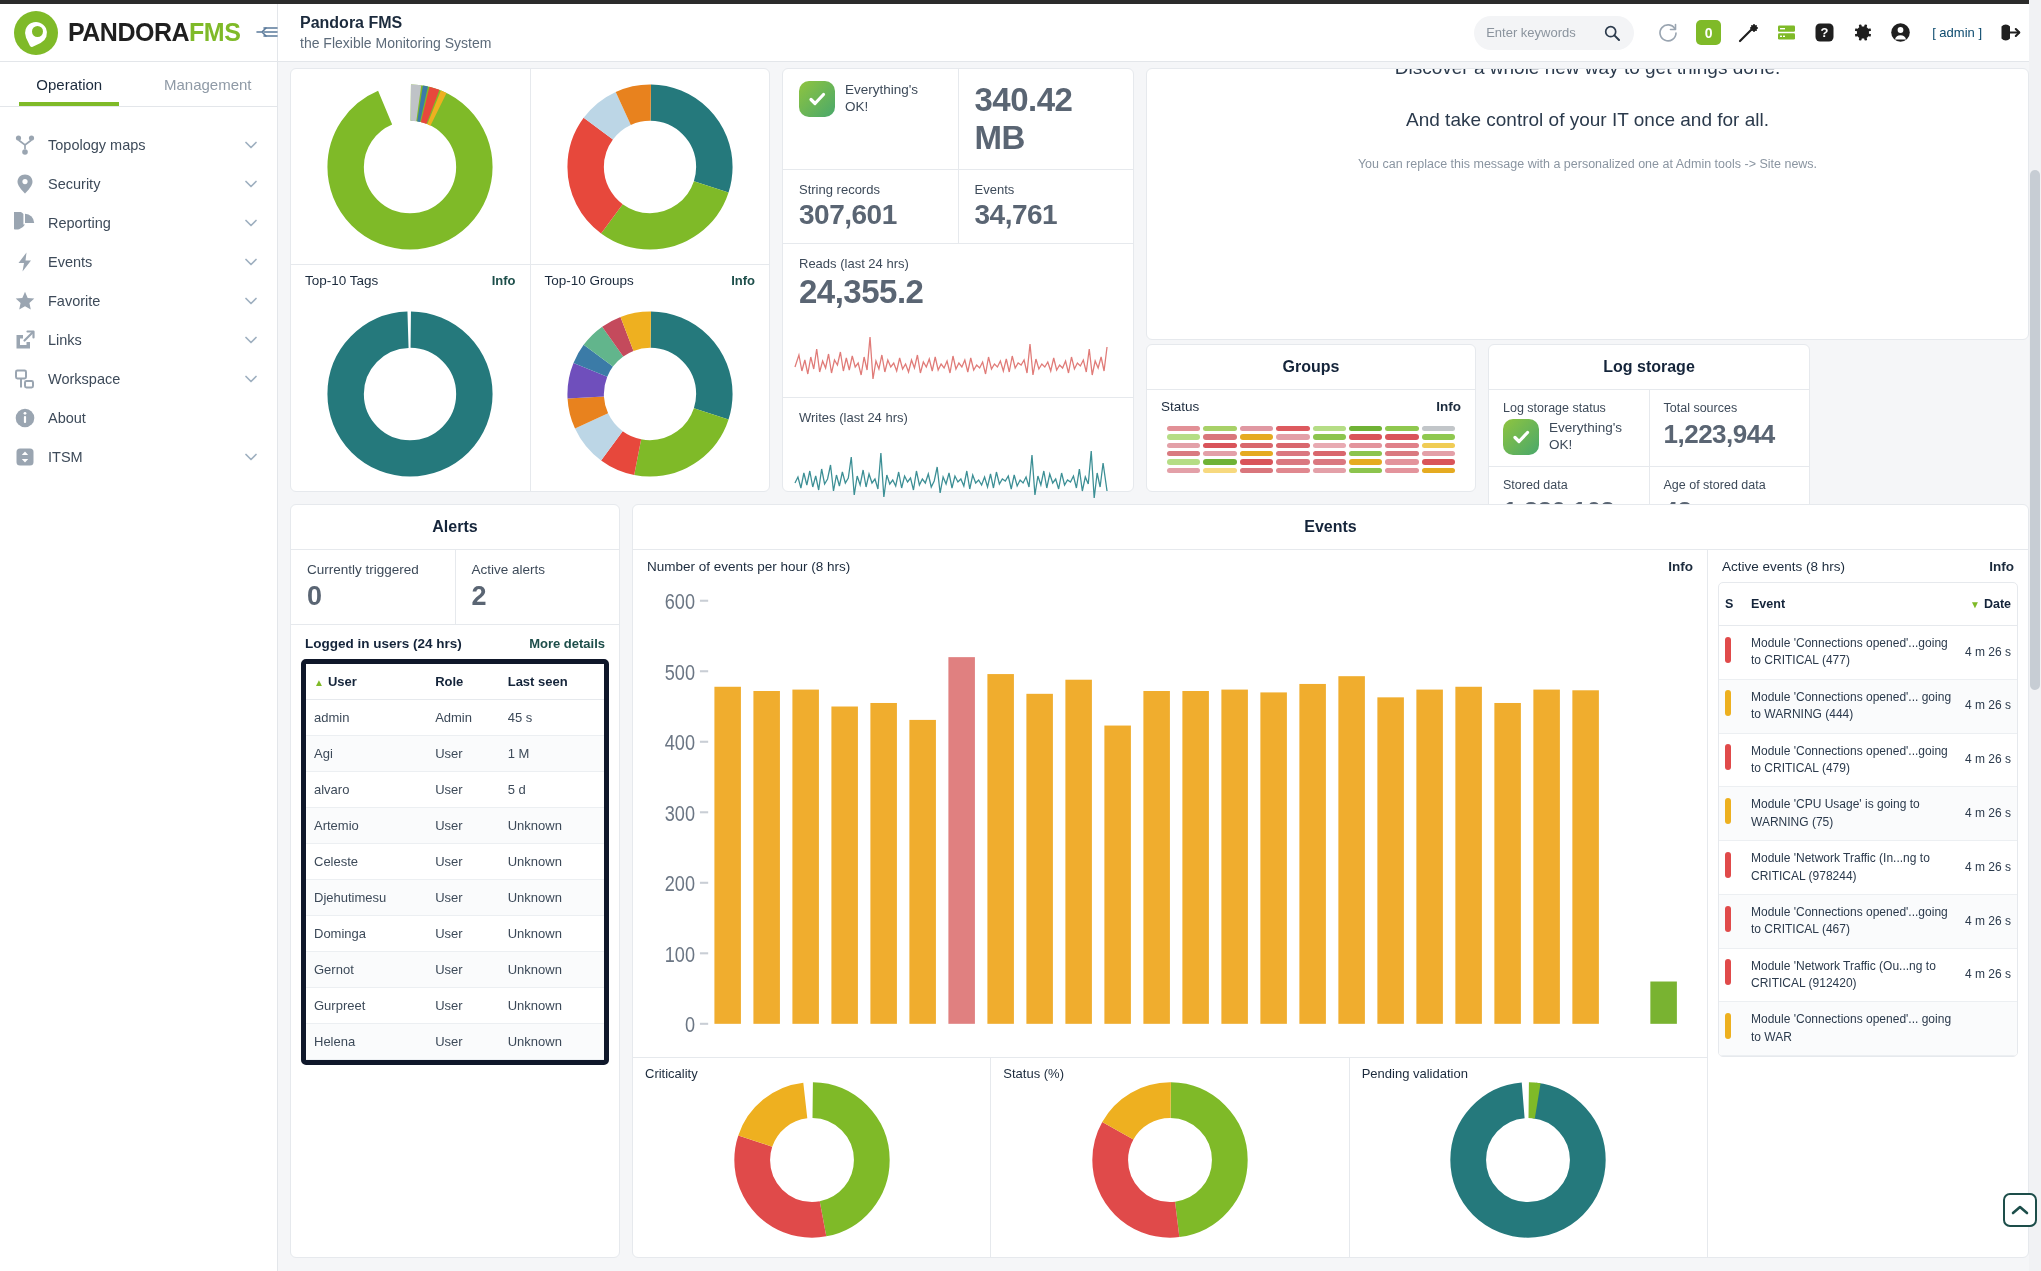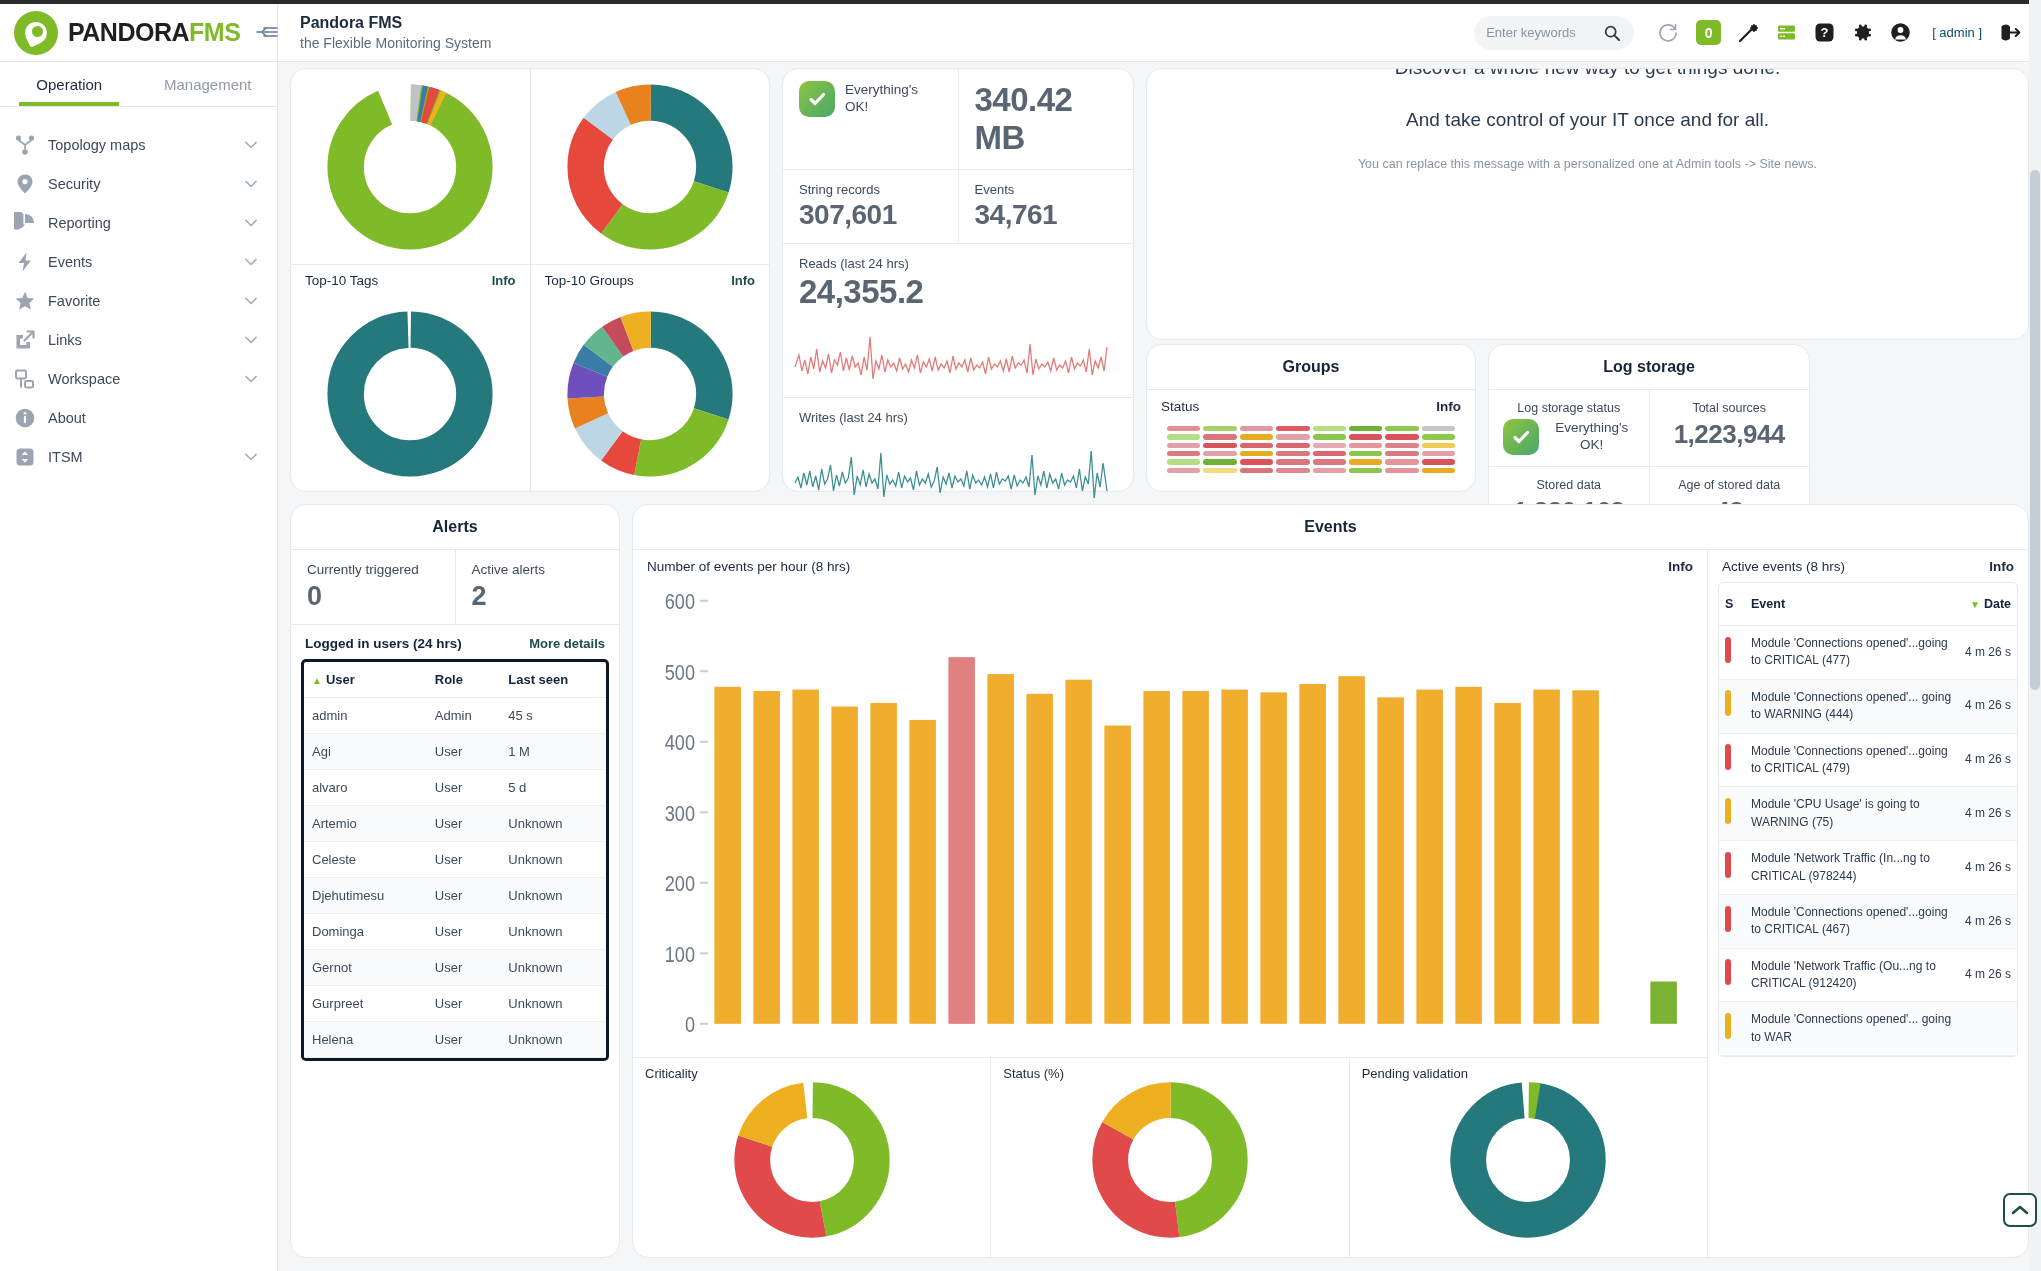--- a/index.html
+++ b/index.html
@@ -65,21 +65,21 @@
   .navitem { display: flex; align-items: center; height: 39px; padding: 0 20px 0 14px; cursor: pointer; gap: 12px; }
   .navicon { width: 22px; height: 22px; flex: 0 0 22px; display:flex; align-items:center; justify-content:center; }
   .navlabel { flex: 1 1 auto; font-size: 14.5px; color: #3d4a59; }
   .chev { color: #9fb0c0; font-size: 12px; }
 
   
   .main { flex: 1 1 auto; padding: 0 12px 0 12px; overflow: hidden; background: #f5f6f8; position: relative; }
 
   .row { display: flex; gap: 12px; }
 
-  .card { background: #fff; border: 1px solid #e6e9ed; border-radius: 16px; }
+  .card { background: #fff; border: 1px solid #e6e9ed; border-radius: 6px; }
   .card-title { text-align: center; font-size: 16px; font-weight: 700; color: #14243a; padding: 13px 0;
                 border-bottom: 1px solid #e6e9ed; }
 
   
   .donutcard { width: 480px; flex: 0 0 480px; display: flex; flex-direction: column; }
   .donutgrid { display: flex; flex: 1; }
   .donutcell { flex: 1; display: flex; flex-direction: column; border-right: 1px solid #e6e9ed; }
   .donutcell:last-child { border-right: none; }
   .donutarea { flex: 1; display: flex; align-items: center; justify-content: center; padding: 10px 0; }
   .donutfoot { display: flex; align-items: center; justify-content: space-between; padding: 8px 14px;
@@ -112,38 +112,38 @@
   
   .groupscard { width: 330px; flex: 0 0 330px; display: flex; flex-direction: column; }
   .grp-head { display:flex; justify-content: space-between; align-items:center; padding: 9px 14px 4px; text-align: right; }
   .grp-head span { font-size: 13.5px; color: #1b2a3c; }
   .heat { display: grid; grid-template-columns: repeat(8, 1fr); grid-template-rows: repeat(6, 1fr);
           gap: 3px; padding: 8px 20px 18px 20px; flex: 1; }
   .heat div { border-radius: 5px; }
 
   
   .rightcol { width: 322px; flex: 0 0 322px; display: flex; flex-direction: column; gap: 12px; }
-  .lcell { flex: 1; padding: 11px 14px; border-right: 1px solid #e6e9ed; text-align: center; }
+  .lcell { flex: 1; padding: 11px 14px; border-right: 1px solid #e6e9ed; }
   .lcell:last-child { border-right: none; }
   .lrow { display: flex; border-bottom: 1px solid #e6e9ed; }
   .lrow:last-child { border-bottom: none; }
   .llabel { font-size: 12.5px; color: #3d4a59; margin-bottom: 4px; }
   .lbig { font-size: 26px; color: #5a6573; font-weight: 700; letter-spacing: -0.5px; }
   .lunit2 { font-size: 12px; color: #7b8796; }
 
   
   .alertscard { width: 330px; flex: 0 0 330px; display: flex; flex-direction: column; }
   .alrow { display: flex; border-bottom: 1px solid #e6e9ed; }
   .alcell { flex: 1; padding: 12px 16px; border-right: 1px solid #e6e9ed; }
   .alcell:last-child { border-right: none; }
   .allabel { font-size: 13.5px; color: #3d4a59; margin-bottom: 4px; }
   .albig { font-size: 27px; color: #5a6573; font-weight: 700; }
   .loghead { display:flex; justify-content: space-between; align-items:center; padding: 11px 14px 8px; }
   .loghead .t { font-size: 13.5px; font-weight: 700; color: #14243a; }
-  .utable { margin: 0 10px; border: 3px solid #0f172a; border-radius: 5px; overflow: hidden; }
+  .utable { margin: 0 10px; border: 5px solid #0f172a; border-radius: 5px; overflow: hidden; }
   .utable table { width: 100%; border-collapse: collapse; }
   .utable th { font-size: 13px; text-align: left; padding: 10px 8px; color: #14243a; font-weight: 700;
                border-bottom: 1px solid #e6e9ed; }
   .utable td { font-size: 13px; padding: 10px 8px; color: #3d4a59; border-bottom: 1px solid #eceff2; }
   .utable tbody tr:nth-child(even) { background: #fafbfc; }
   .role-admin { color: #e8715f; }
   .role-user { color: #97a2ae; }
   .sortarrow { color: #7fba28; font-size: 10px; margin-right: 4px; }
 
   

